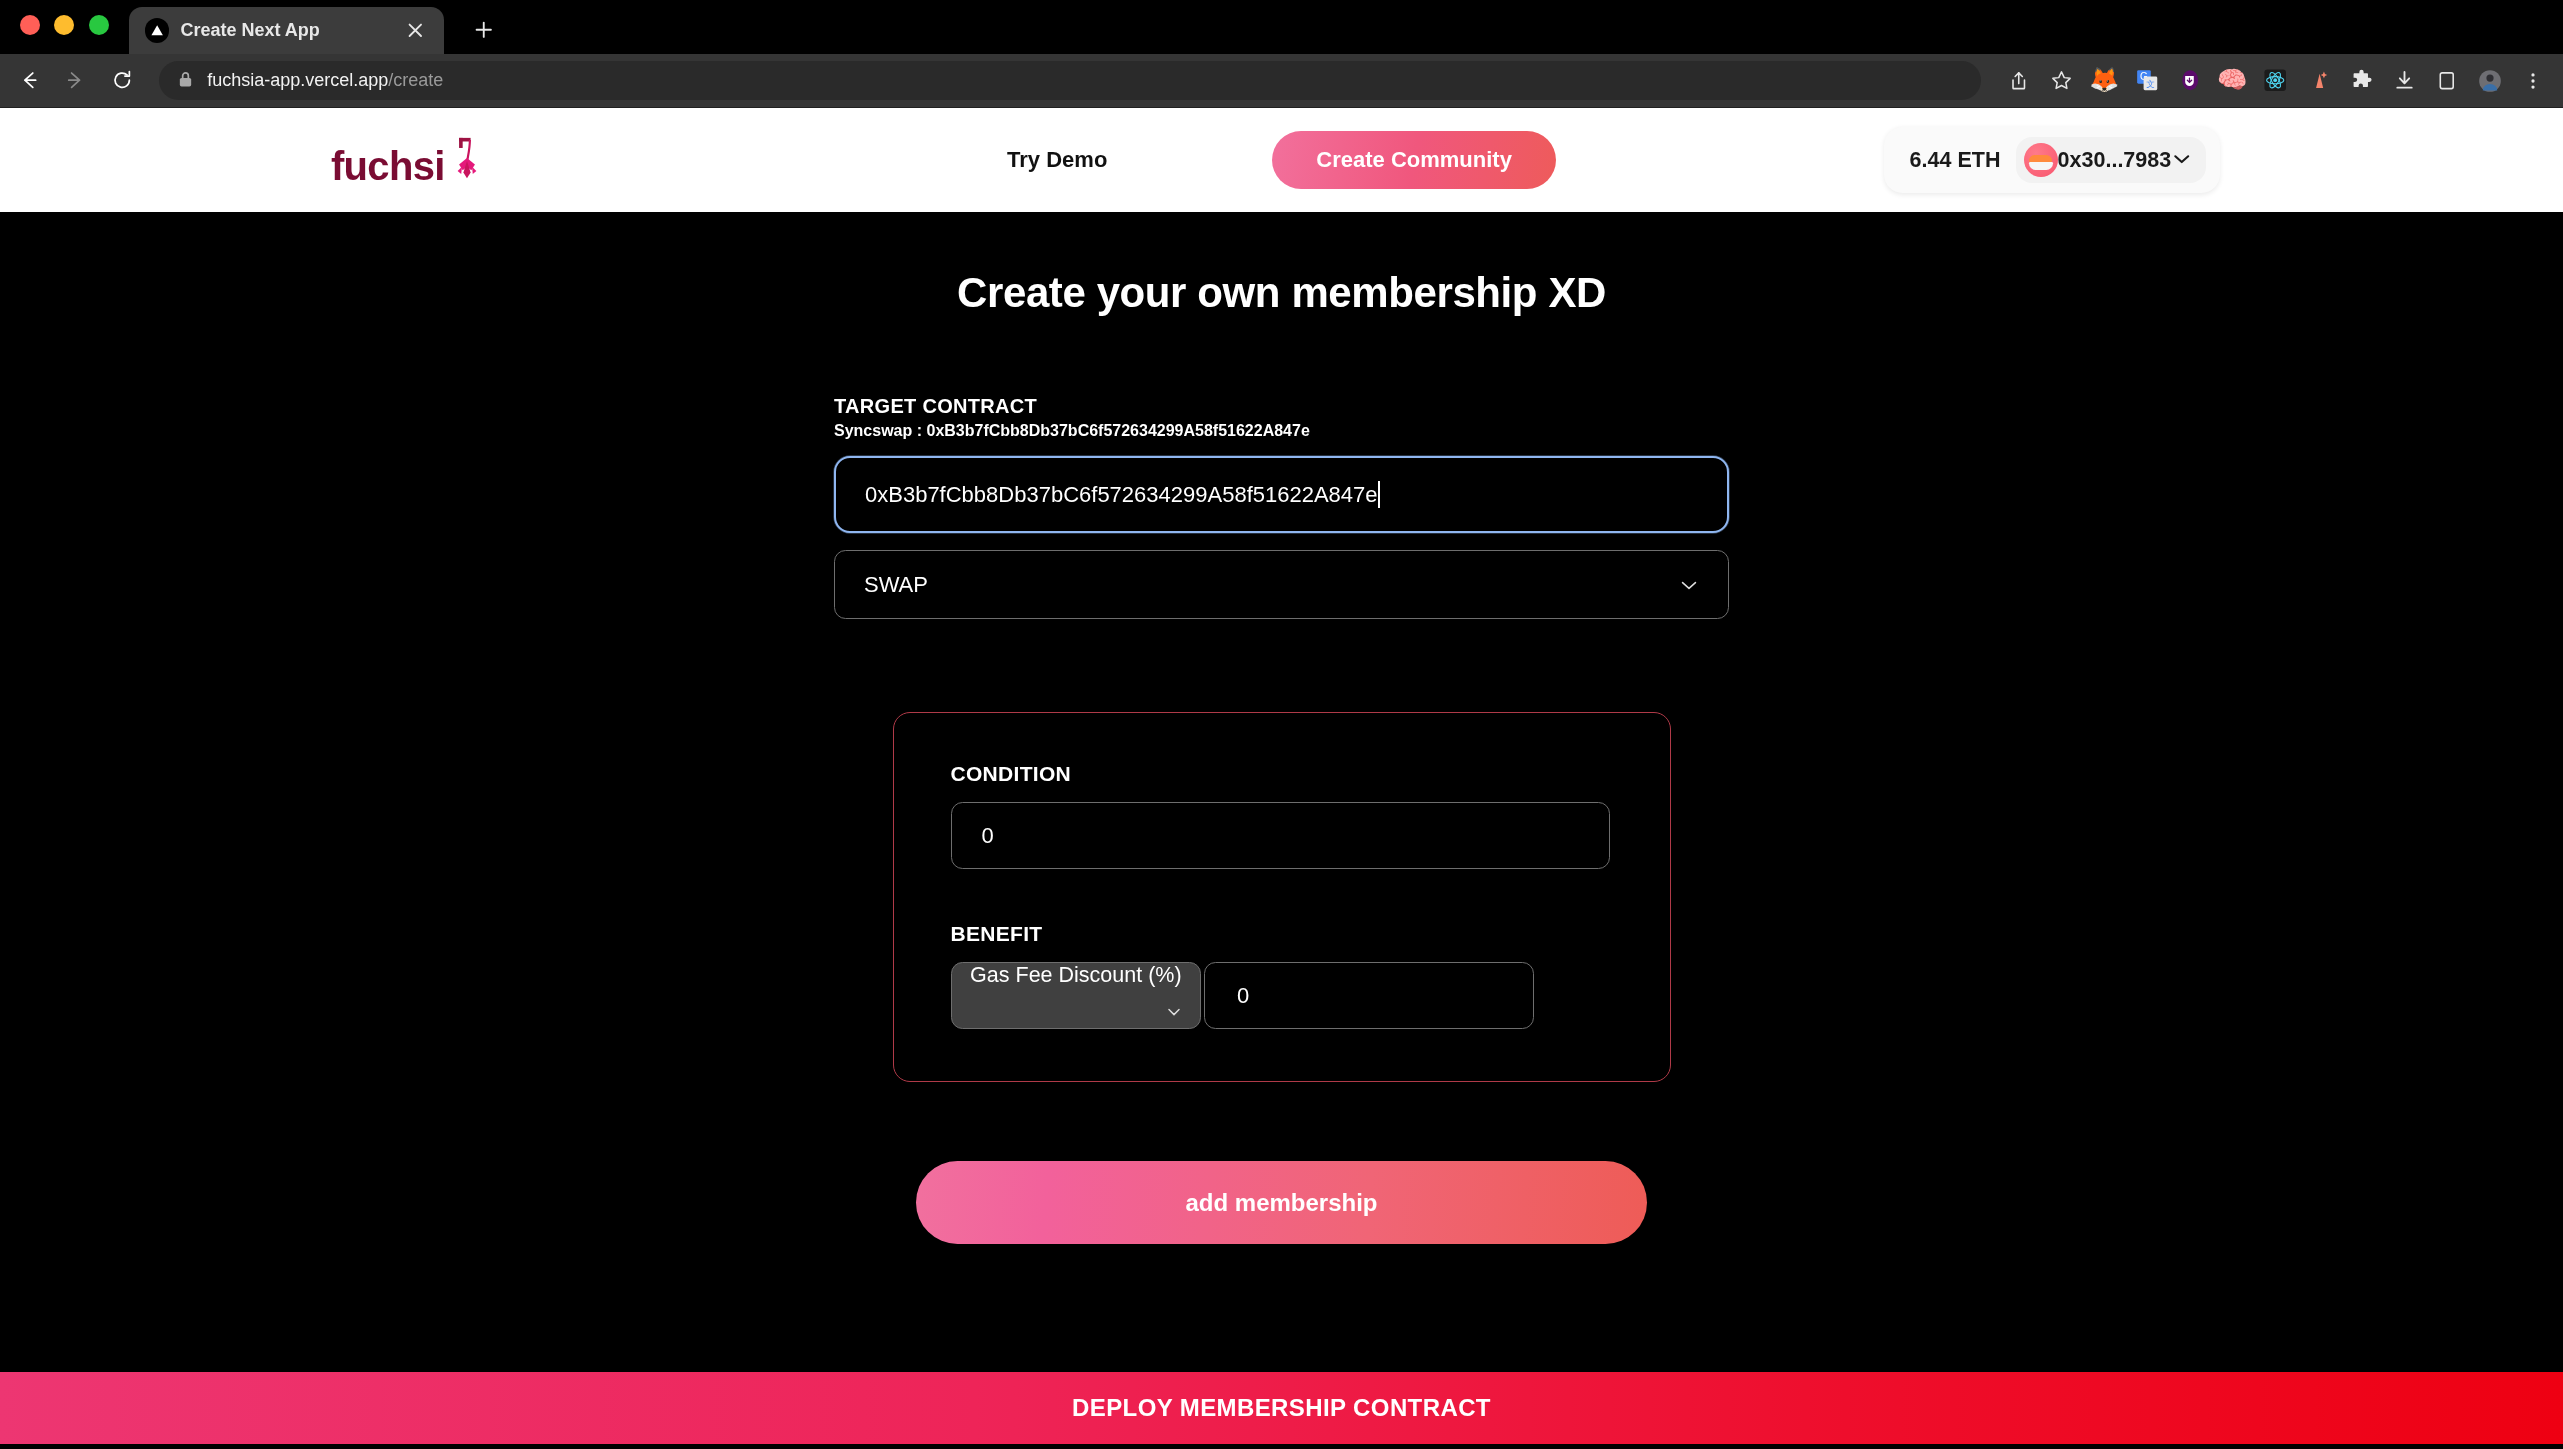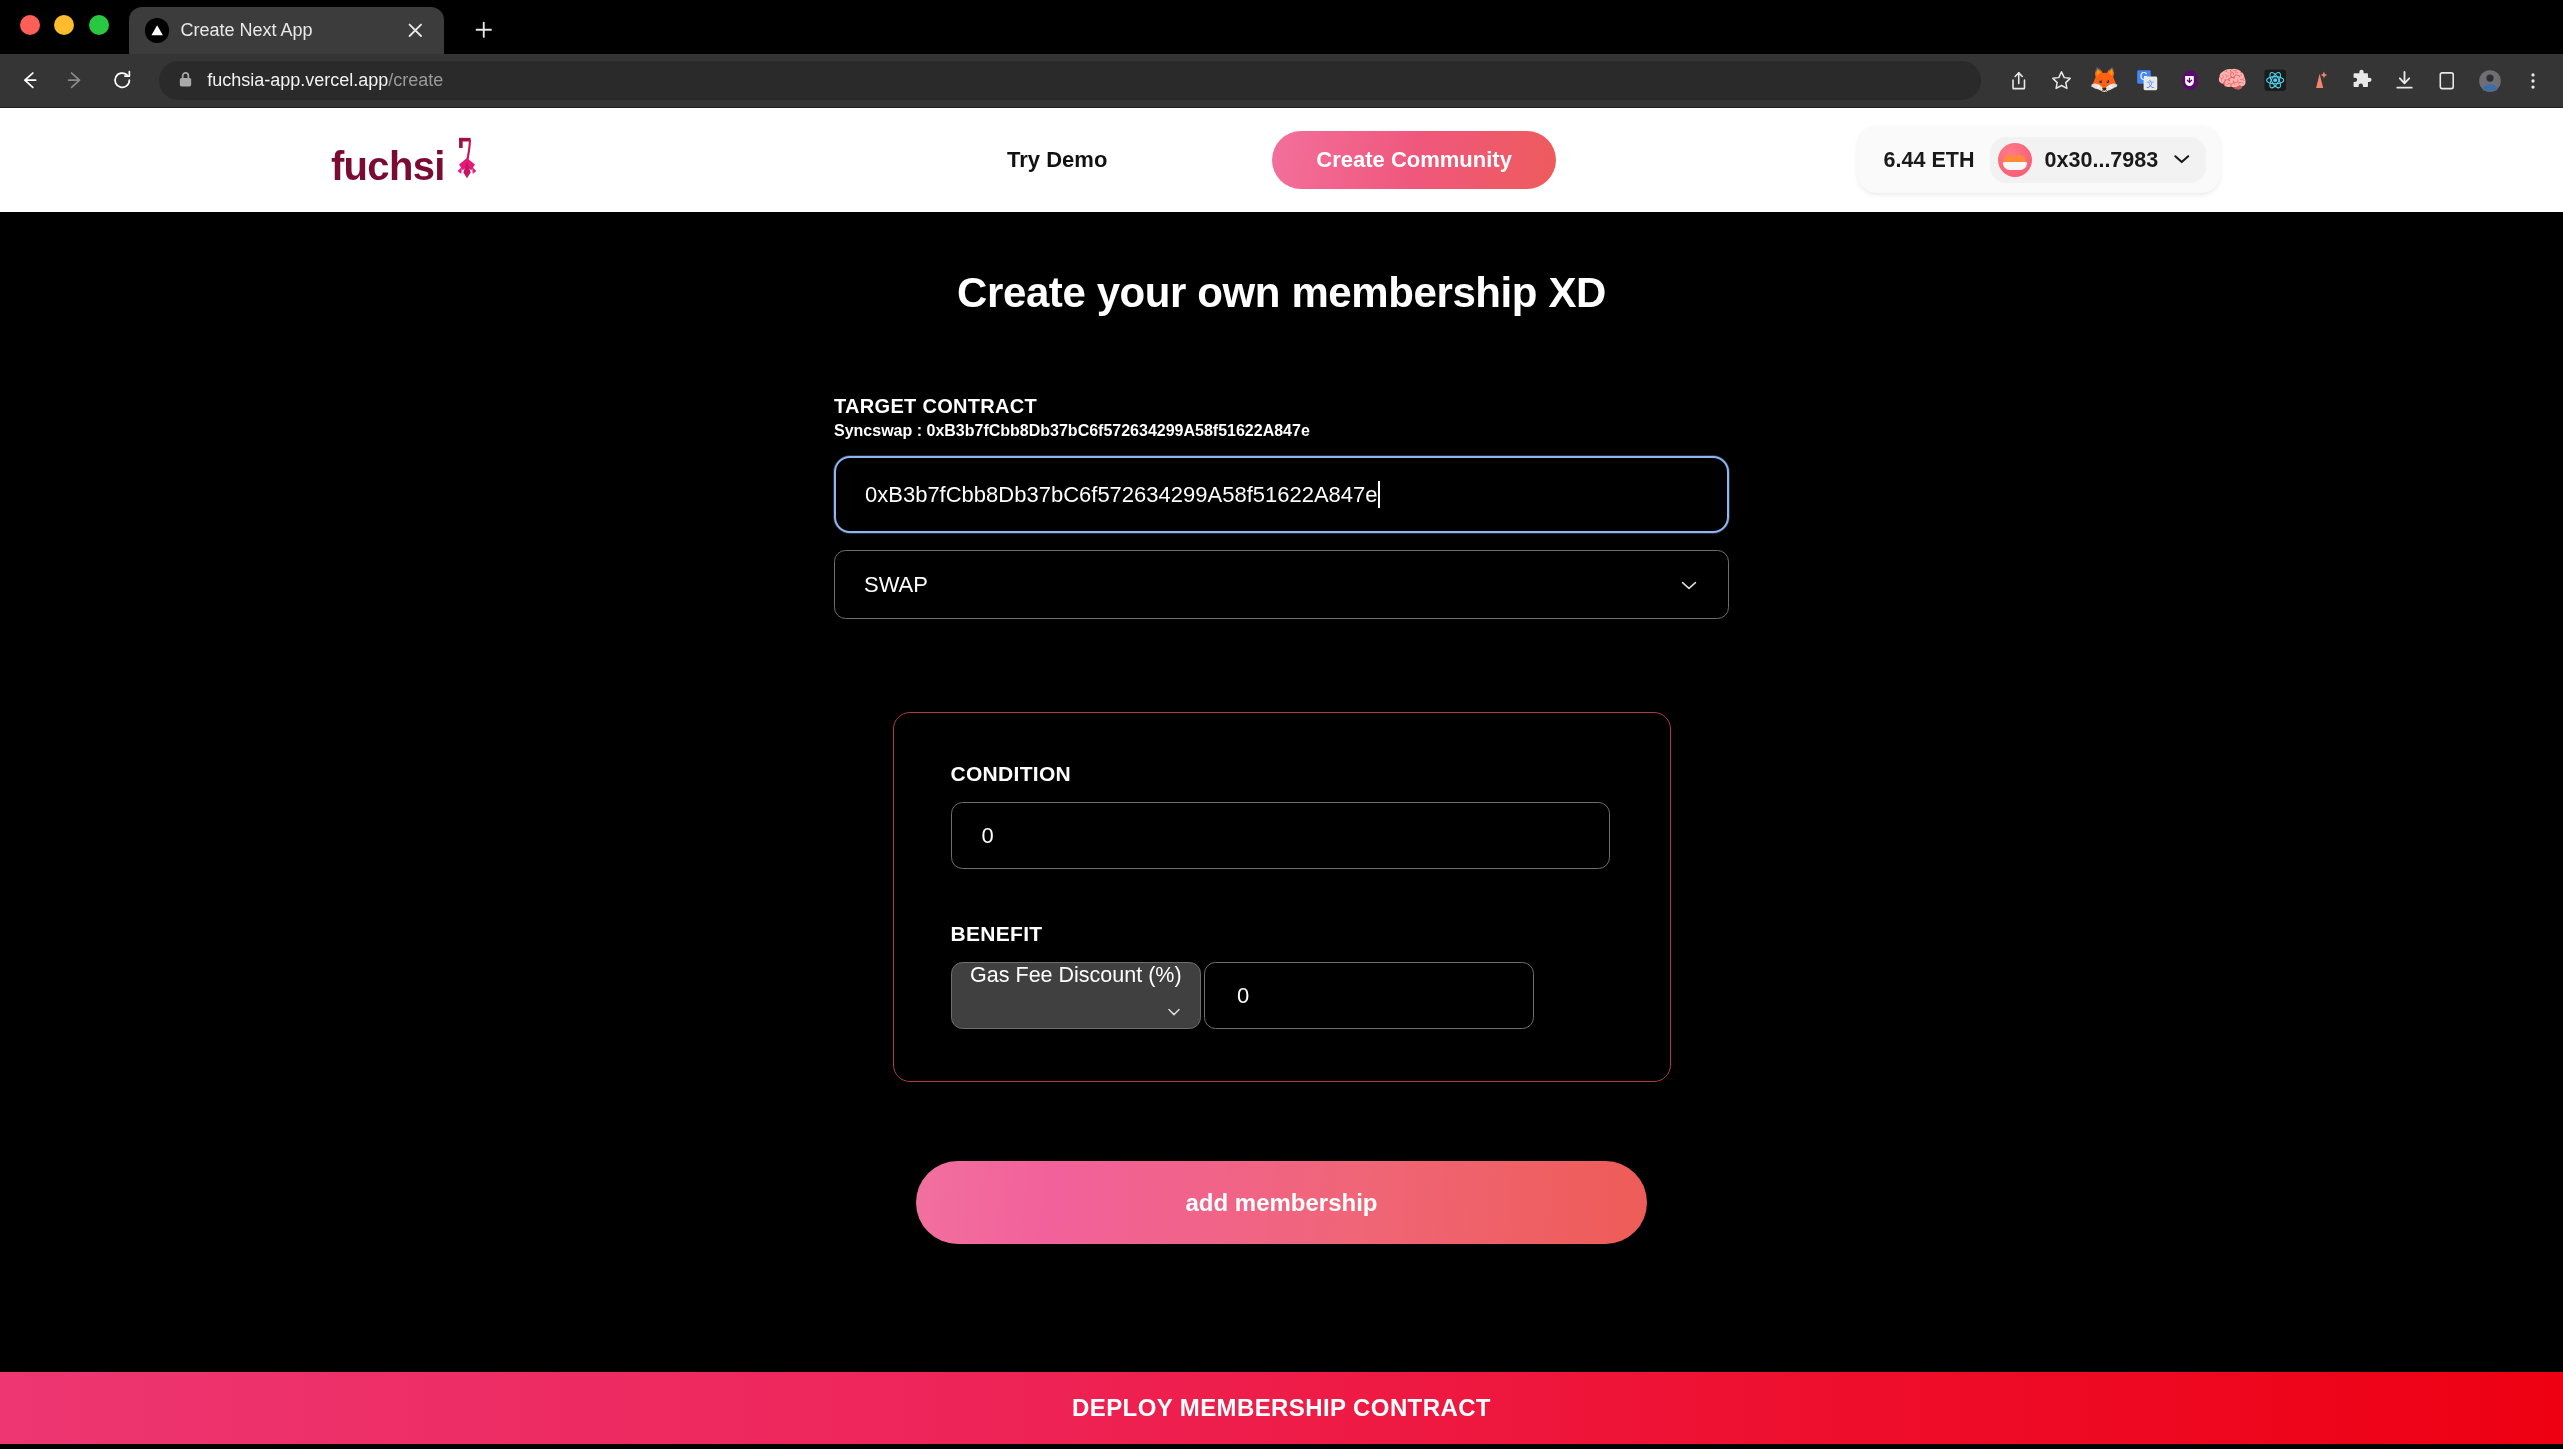--- a/index.html
+++ b/index.html
@@ -10,20 +10,21 @@
     overflow: hidden;
   }
 
   
   .browser { width: 2563px; height: 1449px; position: relative; background:#000; }
 
   .tabstrip {
     height: 54px; background: #000;
     display: flex; align-items: flex-end; padding-left: 20px;
     position: relative;
+    font-weight: bold;
   }
   .traffic { display:flex; align-items:center; gap: 14.3px; padding-bottom: 18.6px; margin-right: 20px; }
   .dot { width: 20px; height: 20px; border-radius: 50%; }
   .dot.red { background:#FF5F57; }
   .dot.yellow { background:#FEBC2E; }
   .dot.green { background:#28C840; }
 
   .tab {
     width: 315px; height: 47px; background:#3C3C3C;
     border-radius: 13px 13px 0 0;
@@ -81,21 +82,21 @@
   }
   .wallet {
     position:absolute; right: 343px;
     background:#FAFAFA; border-radius: 18.6px;
     display:flex; align-items:center; padding: 10px 14.3px 10px 26px; gap: 16px;
     box-shadow: 0 1.4px 5.7px rgba(0,0,0,.08);
   }
   .wallet-balance { font-size: 21.5px; font-weight:700; color:#1A1A1A; white-space:nowrap; }
   .wallet-chip {
     background:#F2F2F2; border-radius: 16px;
-    display:flex; align-items:center; gap: 13px; padding: 5.7px 13px 5.7px 7.2px;
+    display:flex; align-items:center; padding: 5.7px 13px 5.7px 7.2px;
   }
   .wallet-avatar {
     width: 34px; height:34px; border-radius:50%;
     background: radial-gradient(circle at 35% 30%, #FF7A8A, #F8566E);
     position:relative; overflow:hidden; flex:none;
   }
   .wallet-avatar::before {
     content:''; position:absolute; left:5.7px; right:5.7px; top:12.2px; height:6.5px;
     border-radius: 6.5px 6.5px 1.4px 1.4px; background:#FF8A3D;
   }

